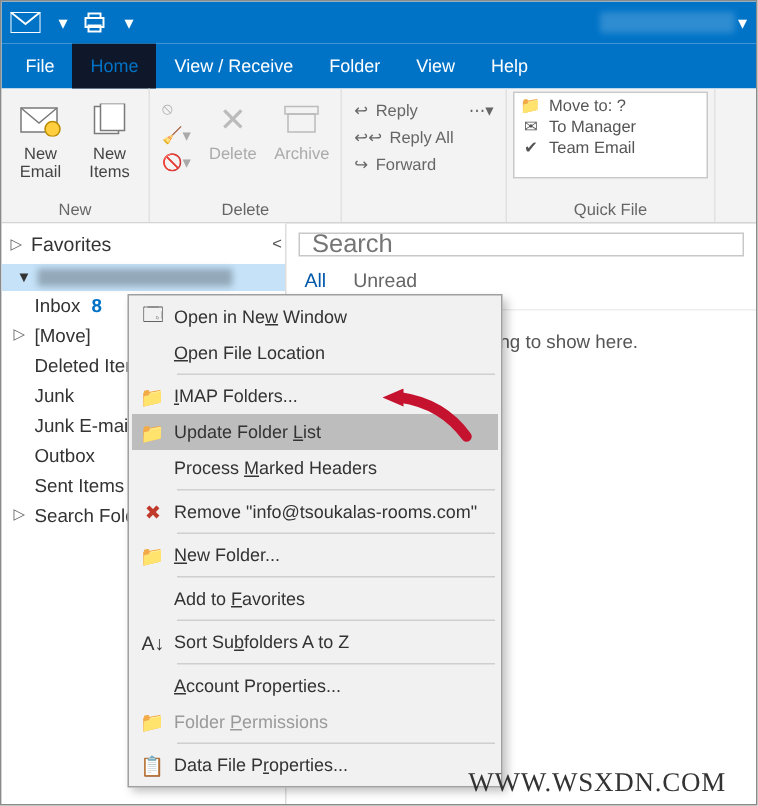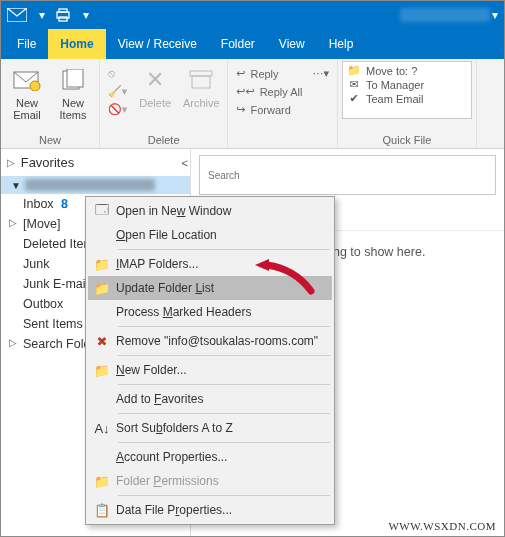--- a/index.html
+++ b/index.html
@@ -7,21 +7,21 @@
   
   .titlebar { height: 28px; background: #0173c7; display: flex; align-items: center; padding: 0 6px; color: #fff; position: relative; }
   .titlebar .qat { display: flex; gap: 10px; align-items: center; }
   .titlebar svg { display: block; }
   .titlebar .spacer { flex: 1; }
   .titlebar .acct { background: rgba(255,255,255,.18); filter: blur(2px); width: 90px; height: 14px; border-radius: 2px; }
   .titlebar .drop { color:#fff; margin-left:2px; }
   
   .menubar { height: 30px; background: #0173c7; display: flex; align-items: center; padding: 0 4px; }
   .menubar .tab { color: #ffffff; padding: 0 12px; height: 30px; display:flex; align-items:center; cursor: default; }
-  .menubar .tab.active { background: #fde047; color: #0173c7; font-weight: 700; }
+  .menubar .tab.active { background: #0f172a; color: #0173c7; font-weight: 400; }
   
   .ribbon { height: 90px; background: #f3f3f3; border-bottom: 1px solid #d4d4d4; display: flex; }
   .group { border-right: 1px solid #e1e1e1; display:flex; flex-direction: column; padding: 2px 4px 0 4px; }
   .group .content { flex:1; display:flex; align-items:flex-start; gap:2px;}
   .group .label { text-align:center; font-size:11px; color:#666; padding:0 0 2px 0; }
   .bigbtn { display:flex; flex-direction:column; align-items:center; width:44px; padding-top:4px; gap:2px; color:#444; }
   .bigbtn .bicon { width:30px; height:30px; display:flex; align-items:center; justify-content:center; }
   .bigbtn .blabel { font-size:11px; text-align:center; line-height:1.1; }
   .smallbtn { display:flex; align-items:center; gap:5px; padding:2px 4px; color:#666; font-size:11px;}
   .smallcol { display:flex; flex-direction:column; gap:1px; padding-top:4px;}
@@ -36,37 +36,37 @@
   .nav .rchev { position:absolute; right:2px; font-size:11px; color:#555;}
   .nav-list { margin-top:4px; }
   .nav-item { padding: 3px 6px 3px 22px; font-size:12.5px; color:#333; position:relative;}
   .nav-item .count { color:#0072c6; font-weight:bold; margin-left:4px;}
   .nav-item.acct-item { padding-left: 10px; font-weight:bold; display:flex; align-items:center; gap:4px;}
   .nav-item.acct-item .atxt { background: rgba(0,0,0,.25); filter: blur(2px); width: 130px; height: 12px; border-radius:2px;}
   .nav-item.sel { background:#c5e2f8;}
   
   .msgarea { flex:1; display:flex; flex-direction:column;}
   .searchrow { padding:6px 8px;}
-  .searchbox { width:100%; border:1px solid #c8c8c8; height:40px; padding:0 8px; font-size:10px; color:#888;}
+  .searchbox { width:100%; border:1px solid #c8c8c8; height:16px; padding:0 8px; font-size:17px; color:#888;}
   .filters { padding:2px 12px 6px 12px; display:flex; gap:18px; border-bottom:1px solid #eee;}
   .filters span { font-size:13px; color:#666;}
   .filters span.active { color:#0058a8; border-bottom:2px solid #0173c7; padding-bottom:4px;}
   .empty { padding: 14px 10px; font-size:12.5px; color:#555; }
   
   .ctxmenu { position:absolute; top:195px; left:84px; width:250px; background:#f1f1f1; border:1px solid #a0a0a0; box-shadow: 3px 3px 6px rgba(0,0,0,.25); padding:2px; }
   .ctxmenu .mi { display:flex; align-items:center; height:24px; font-size:12px; color:#333; position:relative;}
   .ctxmenu .mi .mico { width:28px; text-align:center; font-size:13px;}
   .ctxmenu .mi.hov { background:#bdbdbd;}
   .ctxmenu .mi.dis { color:#9a9a9a;}
   .ctxmenu .sep { height:1px; background:#cfcfcf; margin: 2px 2px 2px 30px;}
   .ctxmenu .mi u { text-decoration: underline; }
   
   .pointer { position:absolute; top:258px; left:254px; width:60px; height:36px; pointer-events:none;}
   
-  .watermark { position:absolute; bottom:4px; right:8px; font-family: Georgia, serif; font-size:11px; color:#333; letter-spacing:.5px;}
+  .watermark { position:absolute; bottom:4px; right:20px; font-family: Georgia, serif; font-size:18px; color:#333; letter-spacing:.5px;}
 </style>
 </head>
 <body>
 
 <div class="titlebar">
   <div class="qat">
     <span>
       <svg width="20" height="14">
           <rect x="0" y="0" width="20" height="14" fill="none" stroke="#fff" stroke-width="1.3"></rect>
           <polyline points="0,0 10,8 20,0" fill="none" stroke="#fff" stroke-width="1.3"></polyline>

